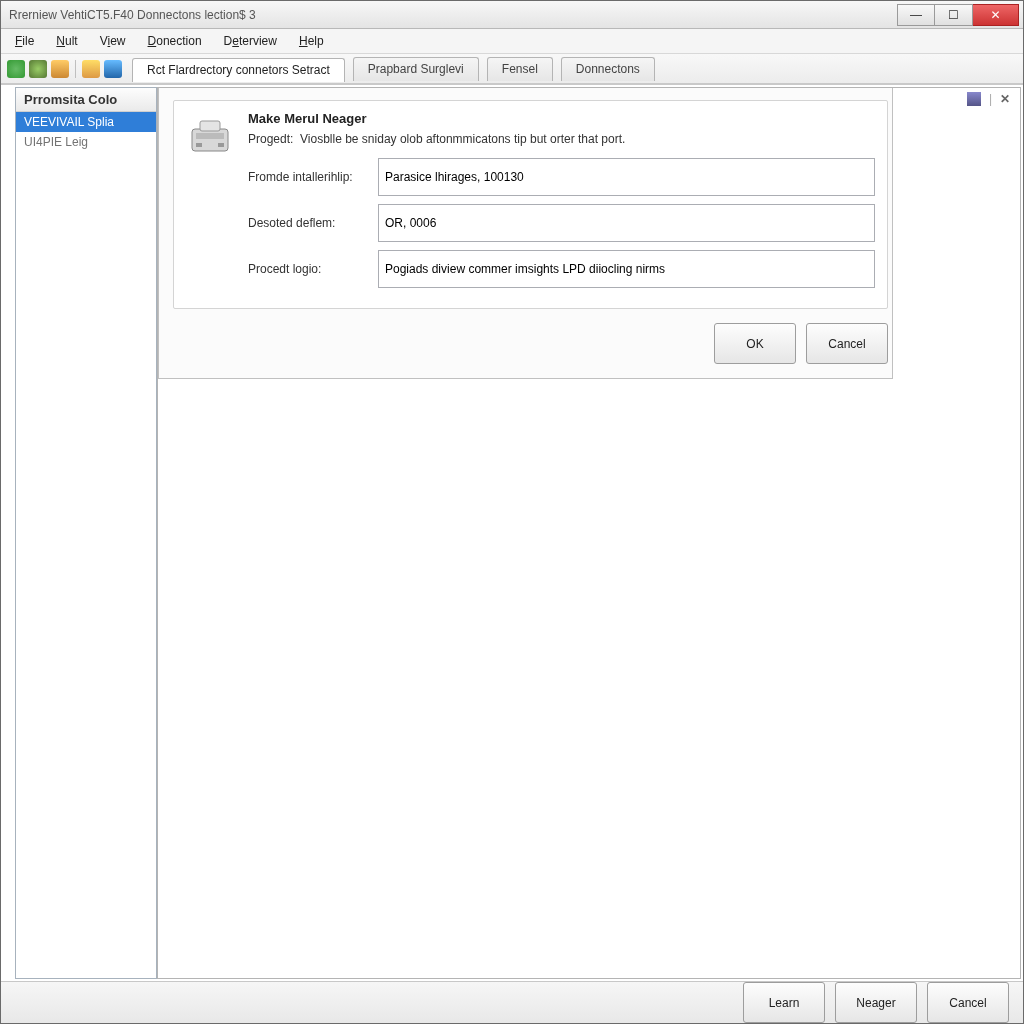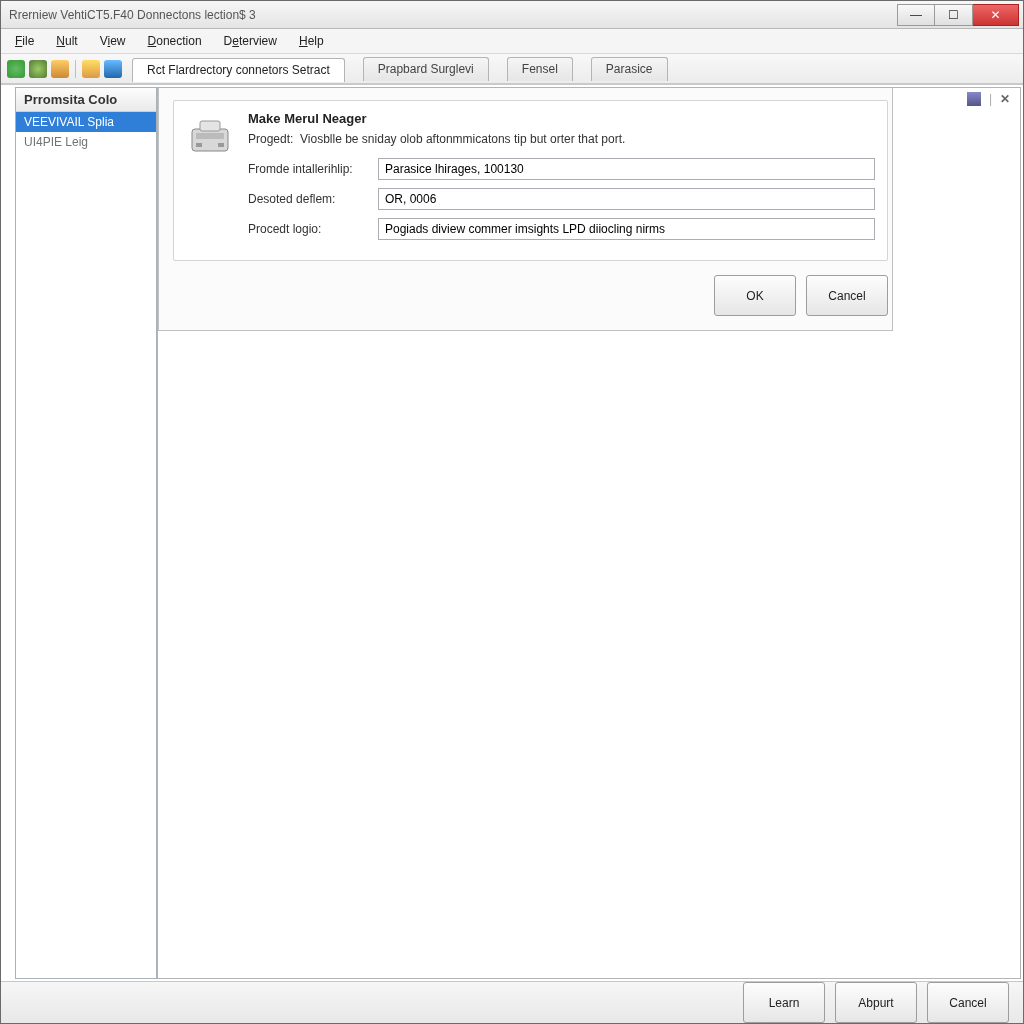--- a/index.html
+++ b/index.html
@@ -86,21 +86,21 @@
   gap: 0;
 }
 .tab {
   padding: 4px 14px;
   border: 1px solid #b4b4b4;
   background: linear-gradient(#f5f5f5,#e6e6e6);
   border-bottom: none;
   border-radius: 3px 3px 0 0;
   font-size: 12px;
   color: #444;
-  margin-right: 18px;
+  margin-right: 8px;
   height: 24px;
   display:flex; align-items:center;
 }
 .tab.active {
   background: #fff;
   position: relative;
   top: 1px;
   color: #222;
 }
 .workspace {
@@ -181,21 +181,21 @@
   align-items: center;
   margin-bottom: 8px;
 }
 .form-label {
   width: 130px;
   font-size: 12px;
   color: #333;
 }
 .form-input {
   flex: 1;
-  height: 22px;
+  height: 38px;
   border: 1px solid #abadb3;
   padding: 2px 6px;
   font-size: 12px;
   background: #fff;
 }
 .dialog-buttons {
   display: flex;
   justify-content: flex-end;
   gap: 10px;
   margin-top: 14px;
@@ -264,21 +264,21 @@
       <div class="tab active">
           <span>Rct Flardrectory connetors Setract</span>
         </div>
       <div class="tab">
           <span>Prapbard Surglevi</span>
         </div>
       <div class="tab">
           <span>Fensel</span>
         </div>
       <div class="tab">
-          <span>Parasice</span>
+          <span>Donnectons</span>
         </div>
     </div>
   </div>
 
   <div class="workspace">
 
     <div class="sidebar">
       <div class="sidebar-header">Prromsita Colo</div>
       <div class="side-item selected"><span>VEEVIVAIL Splia</span></div>
       <div class="side-item"><span>UI4PIE Leig</span></div>
@@ -338,20 +338,20 @@
       </div>
 
     </div>
   </div>
 
   <div class="bottom-bar">
     <div class="btn">
         <span>Learn</span>
       </div>
     <div class="btn">
-        <span>Abpurt</span>
+        <span>Neager</span>
       </div>
     <div class="btn">
         <span>Cancel</span>
       </div>
   </div>
 
 </div>
 
 </body></html>

